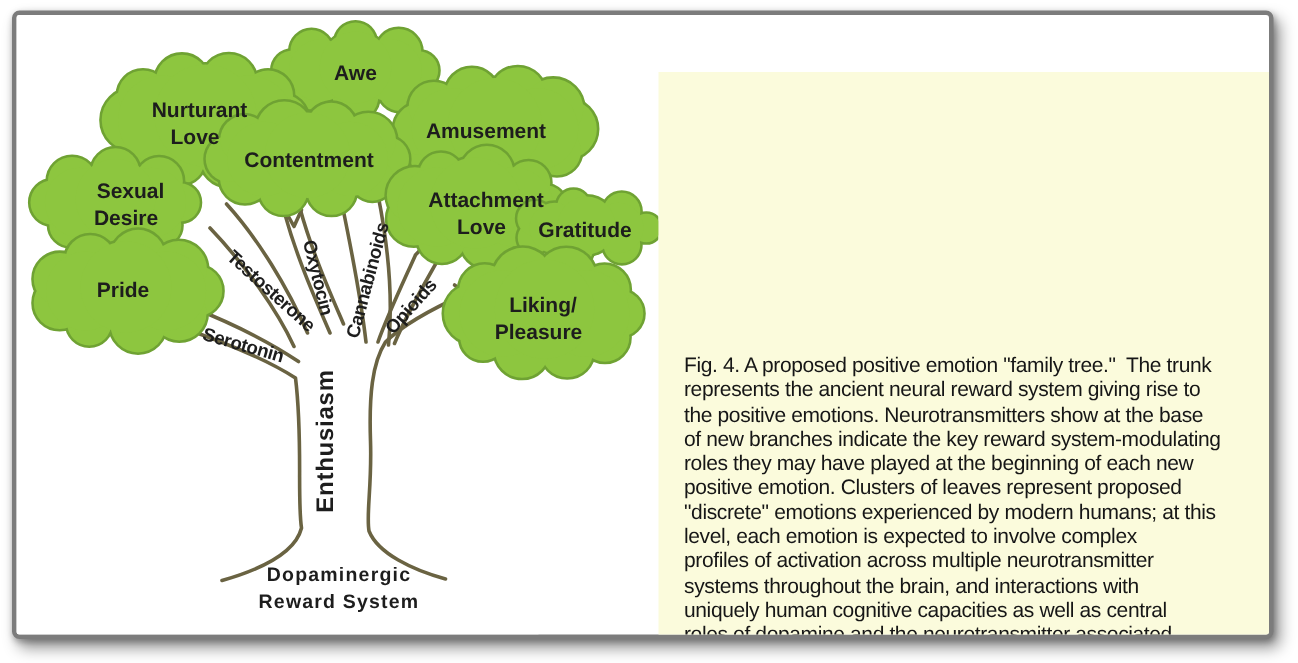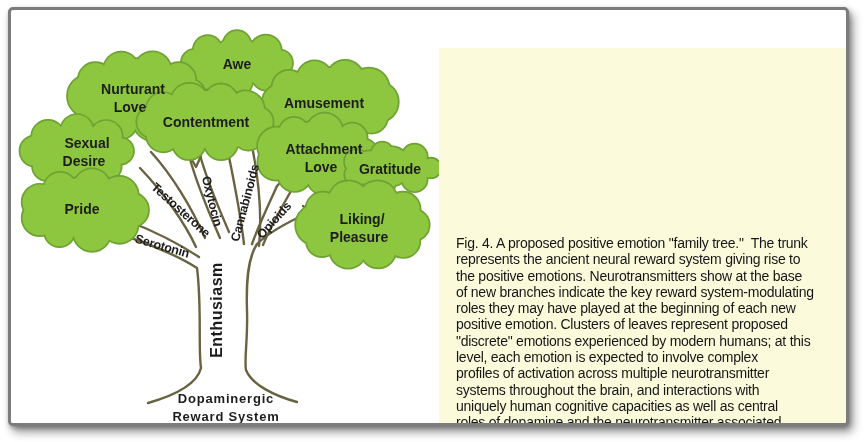--- a/index.html
+++ b/index.html
@@ -4,21 +4,21 @@
 <style>
   html,body{margin:0;padding:0;background:#ffffff;}
   body{font-family:"Liberation Sans",sans-serif;width:865px;height:442px;overflow:hidden;}
   .stage{position:relative;width:865px;height:442px;background:#ffffff;}
   .frame{
     position:absolute;left:8px;top:7px;width:841px;height:419px;
     box-sizing:border-box;border:3px solid #7c7c7c;border-radius:5px;
     background:#ffffff;overflow:hidden;
     box-shadow:4px 6px 10px rgba(0,0,0,0.42),1px 2px 4px rgba(0,0,0,0.28);
   }
-  .tree-area{position:absolute;left:0;top:16px;width:348px;height:413px;background:#ffffff;}
+  .tree-area{position:absolute;left:0;top:0;width:348px;height:413px;background:#ffffff;}
   .tree-area svg{display:block;}
   .caption-panel{position:absolute;left:428px;top:0;width:407px;height:413px;background:#fbfbdc;margin-top:38px;}
   .caption{
     position:absolute;left:17px;top:187px;
     font-size:14px;line-height:16.3px;letter-spacing:-0.25px;
     color:#161616;white-space:pre;
   }
   .cap-line{height:16.3px;}
   .attribution{
     position:absolute;left:222px;top:390px;

